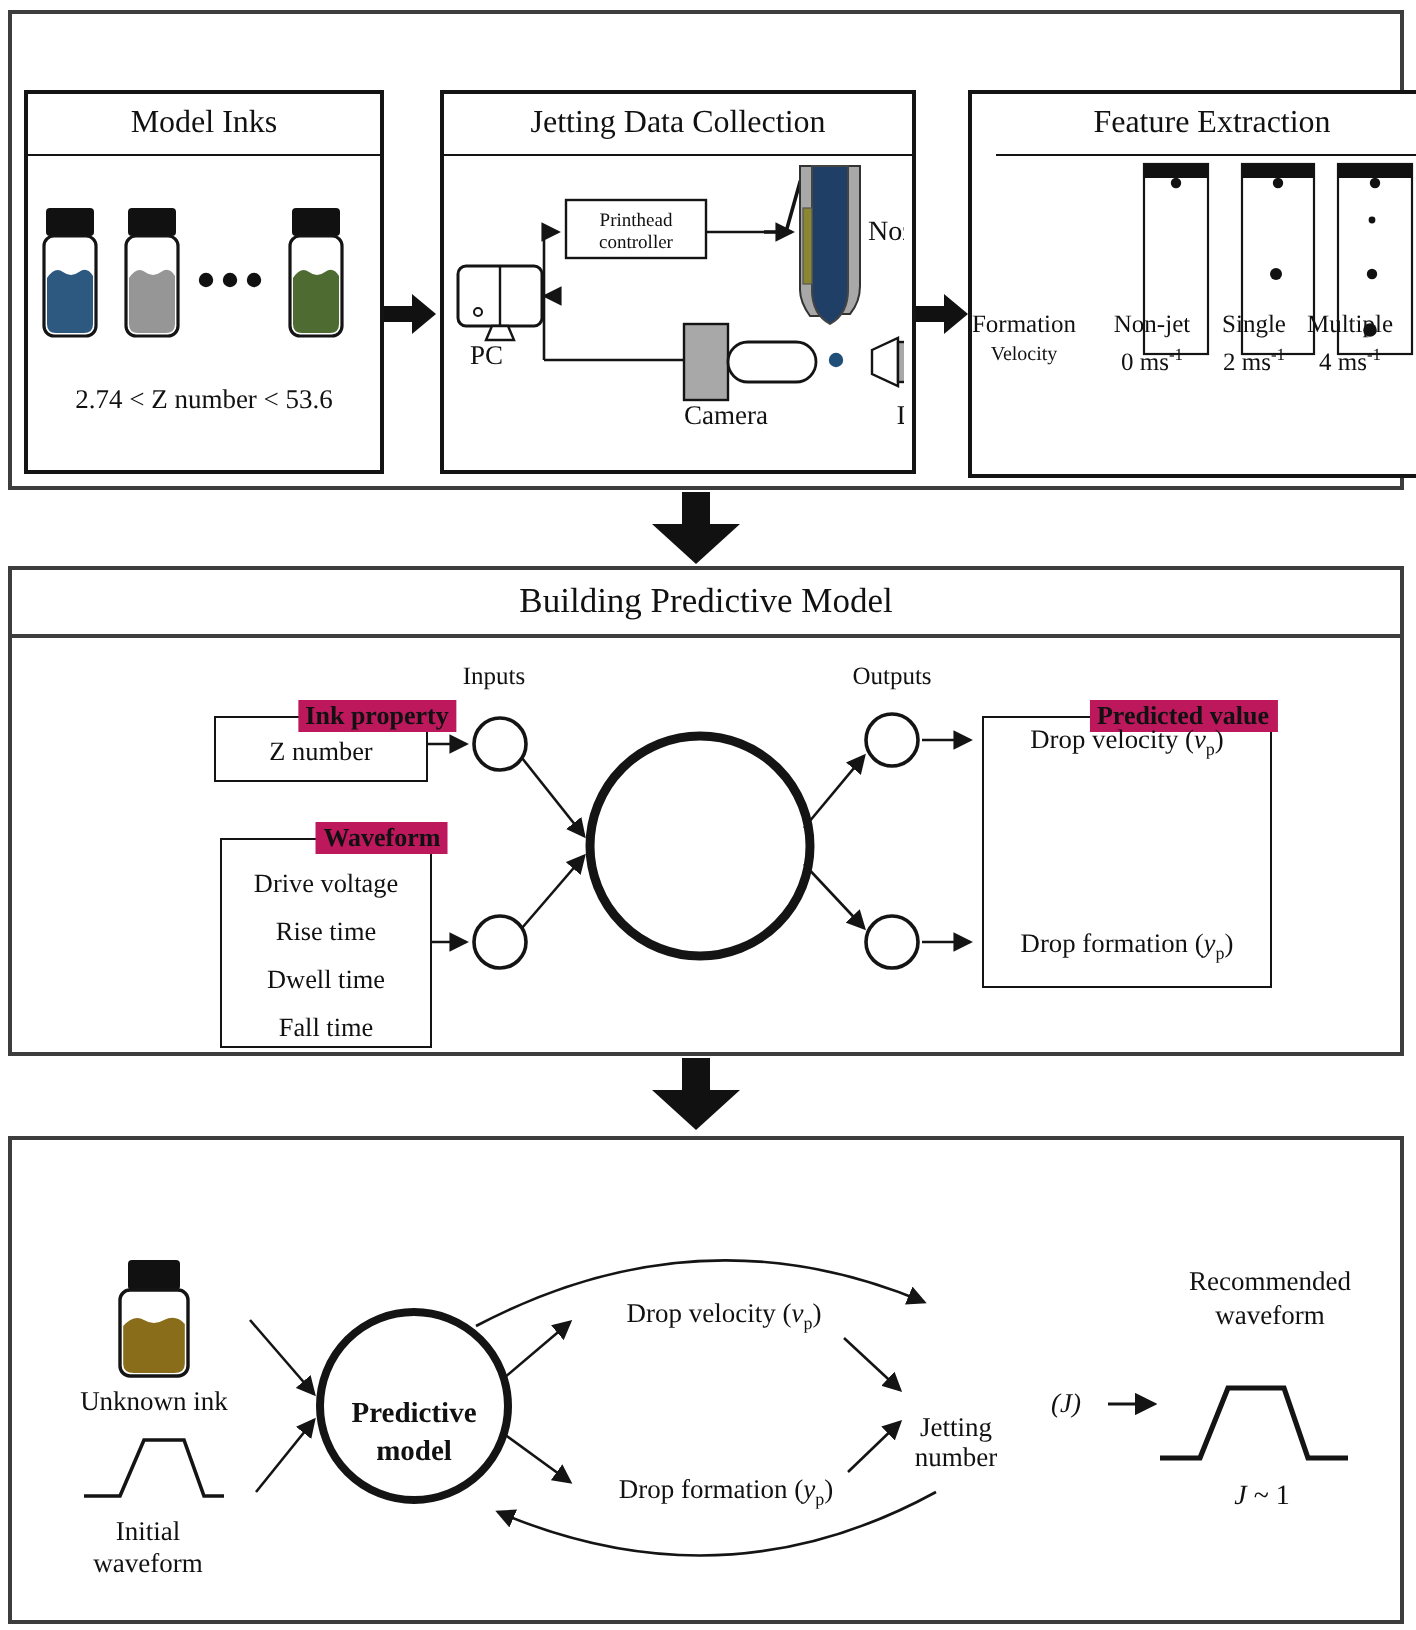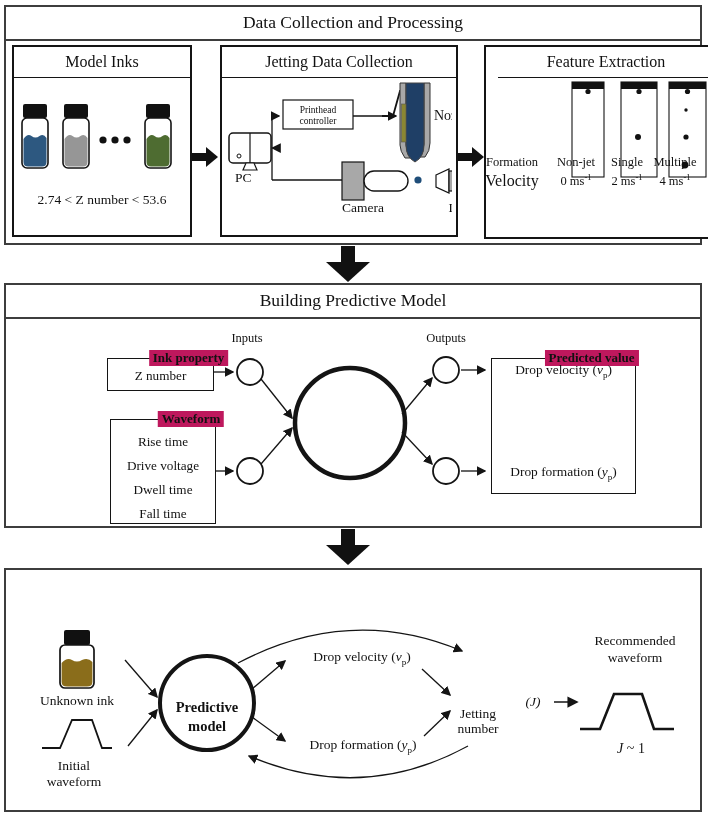--- a/index.html
+++ b/index.html
@@ -34,21 +34,20 @@
 
   <svg width="0" height="0" style="position:absolute">
     <defs>
       <marker id="ah" viewBox="0 0 10 10" refX="8.5" refY="5" markerWidth="7.5" markerHeight="7.5" orient="auto-start-reverse">
         <path d="M0,0 L10,5 L0,10 Z" fill="#141414"></path>
       </marker>
     </defs>
   </svg>
 
   <div class="panel" style="left:4px; top:5px; width:694px; height:236px;">
-    <div class="panel-title">Data Collection and Processing</div>
 
     <div class="subbox" style="left:6px; top:38px; width:176px; height:188px;">
       <div class="subbox-title">Model Inks</div>
       <svg width="172" height="74" viewBox="0 0 172 74" style="margin-top:26px;">
         <g transform="translate(8,0)">
           <rect x="1" y="0" width="24" height="14" rx="2" fill="#111"></rect>
           <rect x="0" y="14" width="26" height="50" rx="5" fill="#fff" stroke="#141414" stroke-width="1.6"></rect>
           <path d="M1.5,35 Q5.5,29 9.5,32 T17.5,32 Q21.5,29 24.5,34 L24.5,58 Q24.5,62.5 20,62.5 L6,62.5 Q1.5,62.5 1.5,58 Z" fill="#2d5880"></path>
         </g>
         <g transform="translate(49,0)">
@@ -147,21 +146,21 @@
         <g>
           <rect x="171" y="4" width="37" height="95" fill="#fff" stroke="#141414" stroke-width="1.1"></rect>
           <rect x="171" y="4" width="37" height="7" fill="#111"></rect>
           <circle cx="189.5" cy="13.5" r="2.6" fill="#111"></circle>
           <circle cx="188" cy="32" r="1.7" fill="#111"></circle>
           <circle cx="188" cy="59" r="2.6" fill="#111"></circle>
           <circle cx="187" cy="87" r="3.4" fill="#111"></circle>
         </g>
       </svg>
       <div class="txt ctr" style="left:26px; top:108px; font-size:12.5px;">Formation</div>
-      <div class="txt ctr" style="left:26px; top:125px; font-size:16px;">Velocity</div>
+      <div class="txt ctr" style="left:26px; top:125px; font-size:10px;">Velocity</div>
       <div class="txt ctr" style="left:90px; top:108px; font-size:12.5px;">Non-jet</div>
       <div class="txt ctr" style="left:90px; top:125px; font-size:12.5px;"><span>0 ms</span><sup class="u">-1</sup></div>
       <div class="txt ctr" style="left:141px; top:108px; font-size:12.5px;">Single</div>
       <div class="txt ctr" style="left:141px; top:125px; font-size:12.5px;"><span>2 ms</span><sup class="u">-1</sup></div>
       <div class="txt ctr" style="left:189px; top:108px; font-size:12.5px;">Multiple</div>
       <div class="txt ctr" style="left:189px; top:125px; font-size:12.5px;"><span>4 ms</span><sup class="u">-1</sup></div>
     </div>
   </div>
 
   <svg class="abs" style="left:325px; top:246px;" width="46" height="37">
@@ -192,22 +191,22 @@
     <div class="txt ctr" style="left:440px; top:46px; font-size:12.5px;">Outputs</div>
 
     <div class="fieldset" style="left:101px; top:73px; width:105px; height:31px;">
       <span class="legend">Ink property</span>
       <div style="text-align:center; padding-top:9px; font-size:13.2px;">Z number</div>
     </div>
 
     <div class="fieldset" style="left:104px; top:134px; width:104px; height:103px;">
       <span class="legend">Waveform</span>
       <div class="items">
+        <div>Drive voltage</div>
         <div>Rise time</div>
-        <div>Drive voltage</div>
         <div>Dwell time</div>
         <div>Fall time</div>
       </div>
     </div>
 
 
     <div class="fieldset" style="left:485px; top:73px; width:143px; height:134px;">
       <span class="legend">Predicted value</span>
       <div class="txt" style="left:50%; transform:translateX(-50%); top:3px; font-size:13.4px;"><span>Drop velocity (</span><i>v</i><sub>p</sub><span>)</span></div>
       <div class="txt" style="left:50%; transform:translateX(-50%); bottom:11px; font-size:13.4px;"><span>Drop formation (</span><i>y</i><sub>p</sub><span>)</span></div>

